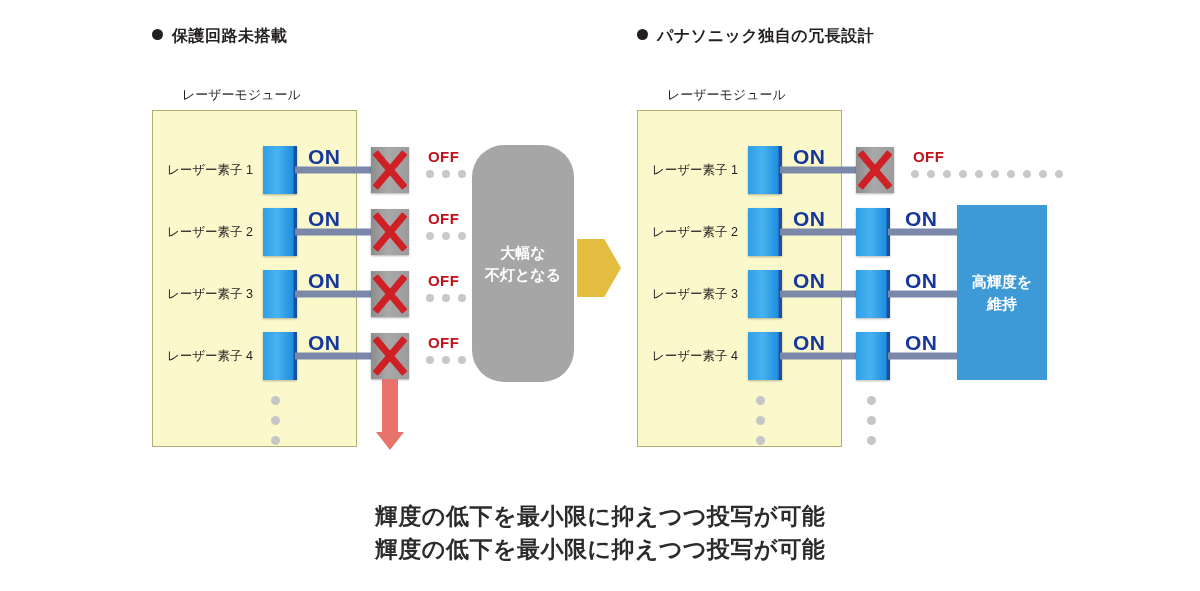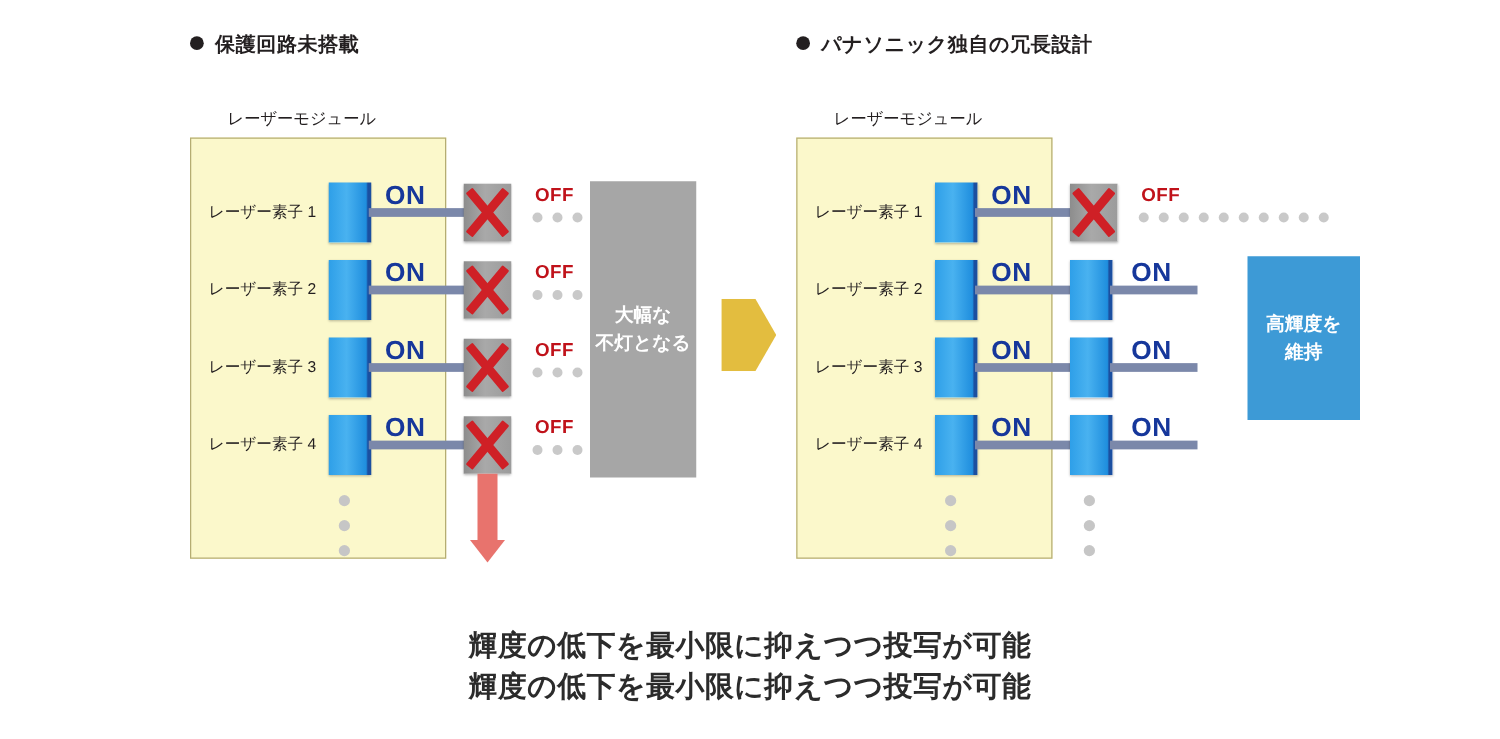--- a/index.html
+++ b/index.html
@@ -252,21 +252,21 @@
   <div class="redbus" style="left:382px; top:379px; height:55px;"></div>
   <div class="redarrow-head" style="left:376px; top:432px;"></div>
 
 
   <div class="vdots" style="left:271px; top:396px;">
       <span></span>
       <span></span>
       <span></span>
     </div>
 
-  <div class="result-box" id="result-gray" style="left:472px; top:145px; width:85px; height:237px; flex-direction:column;">
+  <div class="result-box" id="result-gray" style="left:472px; top:145px; width:102px; height:237px; flex-direction:column;border-radius:32px;">
     <div>大幅な</div>
     <div>不灯となる</div>
   </div>
 </div>
 
 <div id="transition-arrow" style="left:577px; top:239px;"></div>
 
 <div class="panel" id="panel-right">
 
   <div class="panel-heading" style="left:37px; top:26px;">
@@ -324,21 +324,21 @@
       <span></span>
       <span></span>
       <span></span>
     </div>
   <div class="vdots" style="left:267px; top:396px;">
       <span></span>
       <span></span>
       <span></span>
     </div>
 
-  <div class="result-box" id="result-blue" style="left:357px; top:205px; width:90px; height:131px; flex-direction:column;margin-left:41px;">
+  <div class="result-box" id="result-blue" style="left:357px; top:205px; width:90px; height:175px; flex-direction:column;">
     <div>高輝度を</div>
     <div>維持</div>
   </div>
 </div>
 
 <div id="bottom-caption">
   <div>輝度の低下を最小限に抑えつつ投写が可能</div>
   <div>輝度の低下を最小限に抑えつつ投写が可能</div>
 </div>
 

